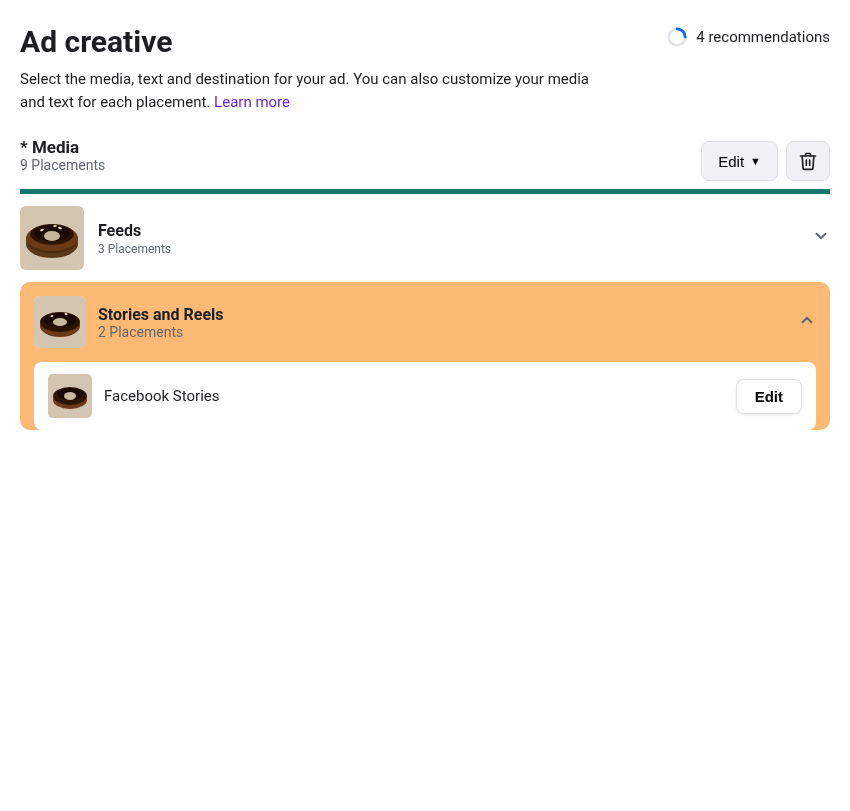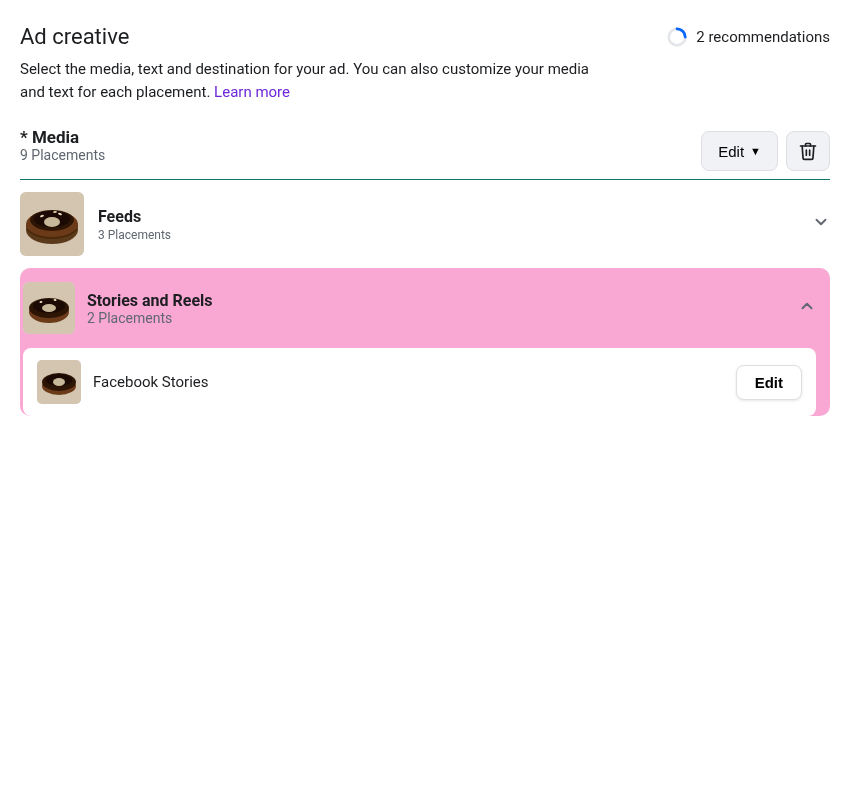--- a/index.html
+++ b/index.html
@@ -13,22 +13,22 @@
     }
 
     
     .header-row {
       display: flex;
       align-items: flex-start;
       justify-content: space-between;
       margin-bottom: 8px;
     }
     .ad-creative-title {
-      font-size: 22px;
-      font-weight: 400;
+      font-size: 30px;
+      font-weight: 700;
       line-height: 1.2;
     }
     .recommendations-badge {
       display: flex;
       align-items: center;
       gap: 8px;
       font-size: 15px;
       color: #1c1e21;
       white-space: nowrap;
       margin-top: 2px;
@@ -92,21 +92,21 @@
       border: 1px solid #dddfe2;
       border-radius: 8px;
       cursor: pointer;
     }
 
     
     .placement-row {
       display: flex;
       align-items: center;
       padding: 12px 0;
-      border-top: 1px solid #0f766e;
+      border-top: 5px solid #0f766e;
       cursor: pointer;
     }
     .placement-row:first-child { border-top: none; }
     .placement-thumbnail {
       width: 64px;
       height: 64px;
       border-radius: 6px;
       overflow: hidden;
       flex-shrink: 0;
       margin-right: 14px;
@@ -124,23 +124,23 @@
     }
     .chevron-icon {
       font-size: 18px;
       color: #606770;
       margin-left: auto;
       padding-left: 12px;
     }
 
     
     .expanded-section {
-      background: #f9a8d4;
+      background: #fdba74;
       border-radius: 10px;
-      padding: 14px 14px 0 3px;
+      padding: 14px 14px 0 14px;
       margin-bottom: 0;
     }
     .expanded-header {
       display: flex;
       align-items: center;
       margin-bottom: 14px;
     }
     .expanded-thumbnail {
       width: 52px;
       height: 52px;
@@ -225,21 +225,21 @@
 <body>
 
 <div class="header-row">
   <h1 class="ad-creative-title">Ad creative</h1>
   <div class="recommendations-badge">
 
     <svg class="spinner" viewBox="0 0 24 24" fill="none" xmlns="http://www.w3.org/2000/svg">
       <circle cx="12" cy="12" r="9" stroke="#e4e6ea" stroke-width="3"></circle>
       <path d="M12 3 A9 9 0 0 1 21 12" stroke="#0866ff" stroke-width="3" stroke-linecap="round"></path>
     </svg>
-    <span>2 recommendations</span>
+    <span>4 recommendations</span>
   </div>
 </div>
 
 <p class="description">
   <span>Select the media, text and destination for your ad. You can also customize your media and text for each placement.</span>
   <a href="#">Learn more</a>
 </p>
 
 <div class="section-header">
   <div>

